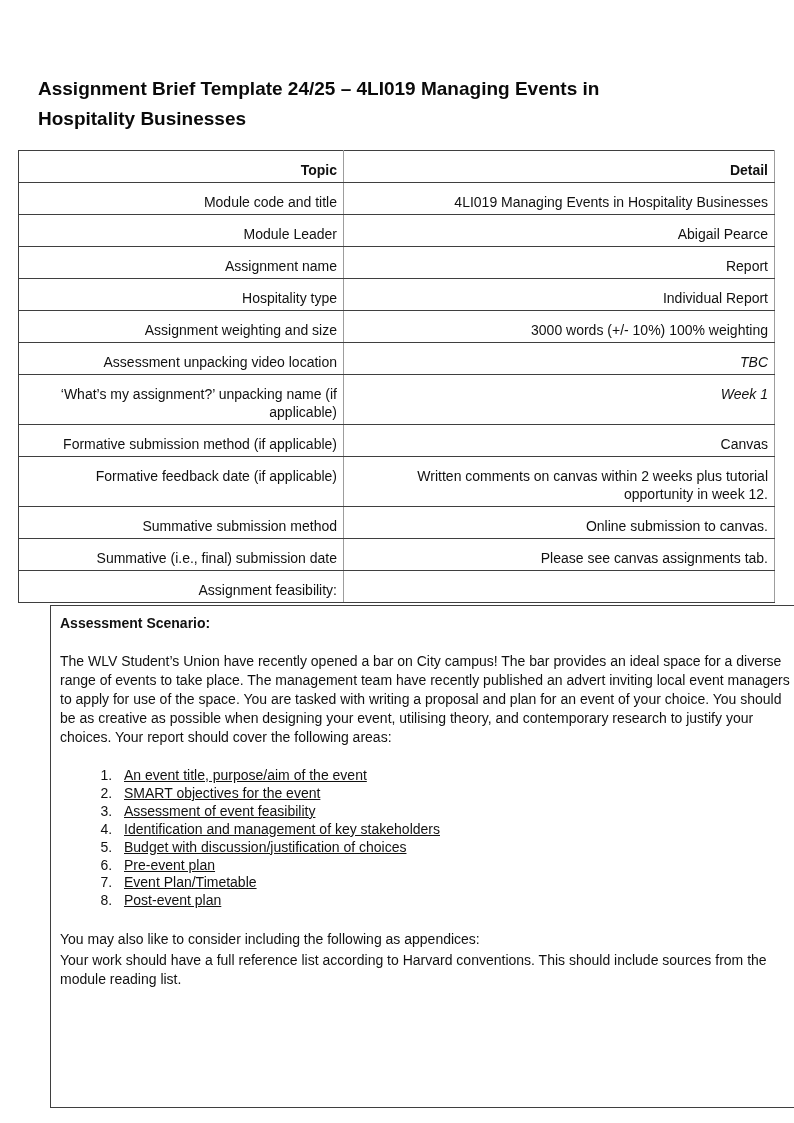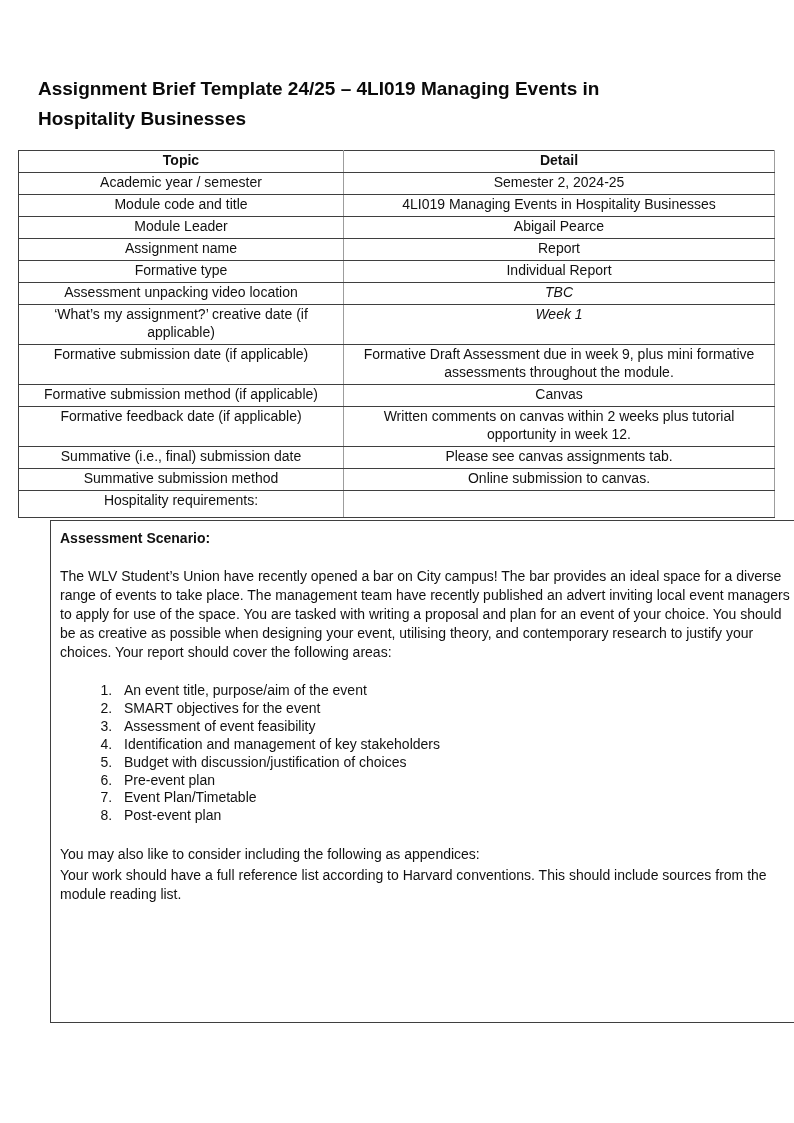--- a/index.html
+++ b/index.html
@@ -27,24 +27,24 @@
   }
   table.info-table {
     border-collapse: collapse;
     width: 756px;
     table-layout: fixed;
   }
   table.info-table th,
   table.info-table td {
     border: 1px solid #3f3f3f;
     border-right-color: #9d9d9d;
-    padding: 0 6px 3px 6px;
+    padding: 10px 6px 3px 6px;
     line-height: 18px;
     vertical-align: top;
-    text-align: center;
+    text-align: right;
     font-weight: normal;
   }
   table.info-table th { font-weight: bold; }
   col.topic-col { width: 325px; }
   col.detail-col { width: 431px; }
   td.italic { font-style: italic; }
   tr.requirements-row td { height: 27px; }
 
   .scenario-box {
     margin-top: 2px;
@@ -57,20 +57,21 @@
     margin-left: 32px;
   }
   .scenario-heading {
     font-weight: bold;
     margin: 0 0 19px 0;
   }
   .scenario-intro { margin: 0 0 20px 0; }
   .scenario-box ol {
     margin: 0 0 20px 0;
     padding: 0 0 0 56px;
+    text-decoration: underline;
   }
   .scenario-box ol li {
     line-height: 17.9px;
     padding-left: 8px;
   }
   .appendices-intro { margin: 0 0 2px 0; }
   .scenario-box ul {
     margin: 0 0 19px 0;
     padding: 0 0 0 40px;
     list-style: disc;
@@ -92,69 +93,65 @@
     <colgroup>
         <col class="topic-col">
         <col class="detail-col">
       </colgroup>
     <tbody>
         <tr>
       <th>Topic</th>
       <th>Detail</th>
     </tr>
     <tr>
-      <td>Academic year / semester</td>
-      <td>Semester 2, 2024-25</td>
-    </tr>
-    <tr>
       <td>Module code and title</td>
       <td>4LI019 Managing Events in Hospitality Businesses</td>
     </tr>
     <tr>
       <td>Module Leader</td>
       <td>Abigail Pearce</td>
     </tr>
     <tr>
       <td>Assignment name</td>
       <td>Report</td>
     </tr>
     <tr>
-      <td>Formative type</td>
+      <td>Hospitality type</td>
       <td>Individual Report</td>
+    </tr>
+    <tr>
+      <td>Assignment weighting and size</td>
+      <td>3000 words (+/- 10%) 100% weighting</td>
     </tr>
     <tr>
       <td>Assessment unpacking video location</td>
       <td class="italic">TBC</td>
     </tr>
     <tr>
-      <td>‘What’s my assignment?’ creative date (if applicable)</td>
+      <td>‘What’s my assignment?’ unpacking name (if applicable)</td>
       <td class="italic">Week 1</td>
-    </tr>
-    <tr>
-      <td>Formative submission date (if applicable)</td>
-      <td>Formative Draft Assessment due in week 9, plus mini formative assessments throughout the module.</td>
     </tr>
     <tr>
       <td>Formative submission method (if applicable)</td>
       <td>Canvas</td>
     </tr>
     <tr>
       <td>Formative feedback date (if applicable)</td>
       <td>Written comments on canvas within 2 weeks plus tutorial opportunity in week 12.</td>
     </tr>
     <tr>
+      <td>Summative submission method</td>
+      <td>Online submission to canvas.</td>
+    </tr>
+    <tr>
       <td>Summative (i.e., final) submission date</td>
       <td>Please see canvas assignments tab.</td>
     </tr>
-    <tr>
-      <td>Summative submission method</td>
-      <td>Online submission to canvas.</td>
-    </tr>
     <tr class="requirements-row">
-      <td>Hospitality requirements:</td>
+      <td>Assignment feasibility:</td>
       <td></td>
     </tr>
   </tbody>
     </table>
 
   <div class="scenario-box">
     <p class="scenario-heading">Assessment Scenario:</p>
     <p class="scenario-intro">The WLV Student’s Union have recently opened a bar on City campus! The bar provides an ideal space for a diverse range of events to take place. The management team have recently published an advert inviting local event managers to apply for use of the space. You are tasked with writing a proposal and plan for an event of your choice. You should be as creative as possible when designing your event, utilising theory, and contemporary research to justify your choices. Your report should cover the following areas:</p>
     <ol>
       <li>An event title, purpose/aim of the event</li>

